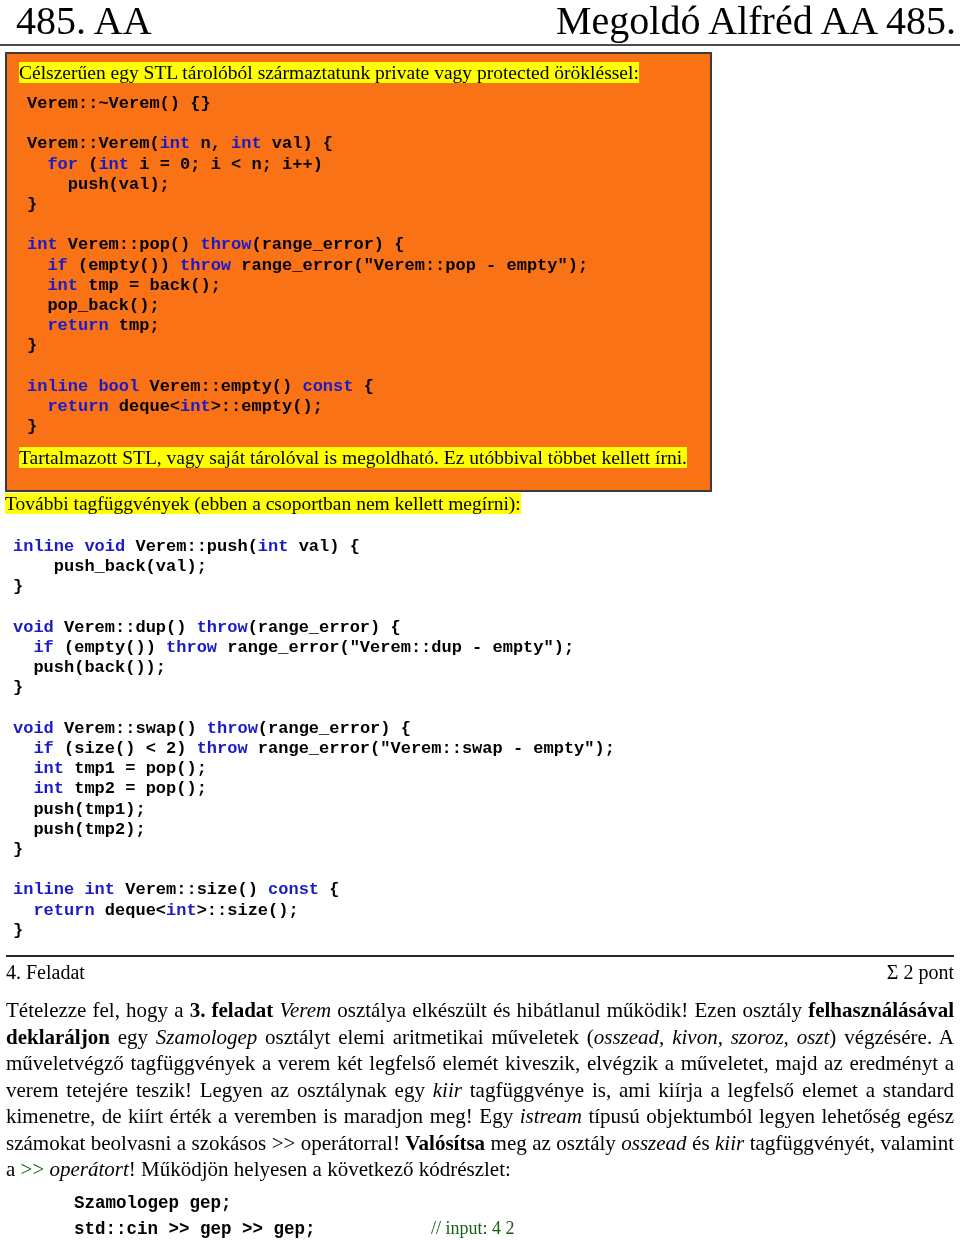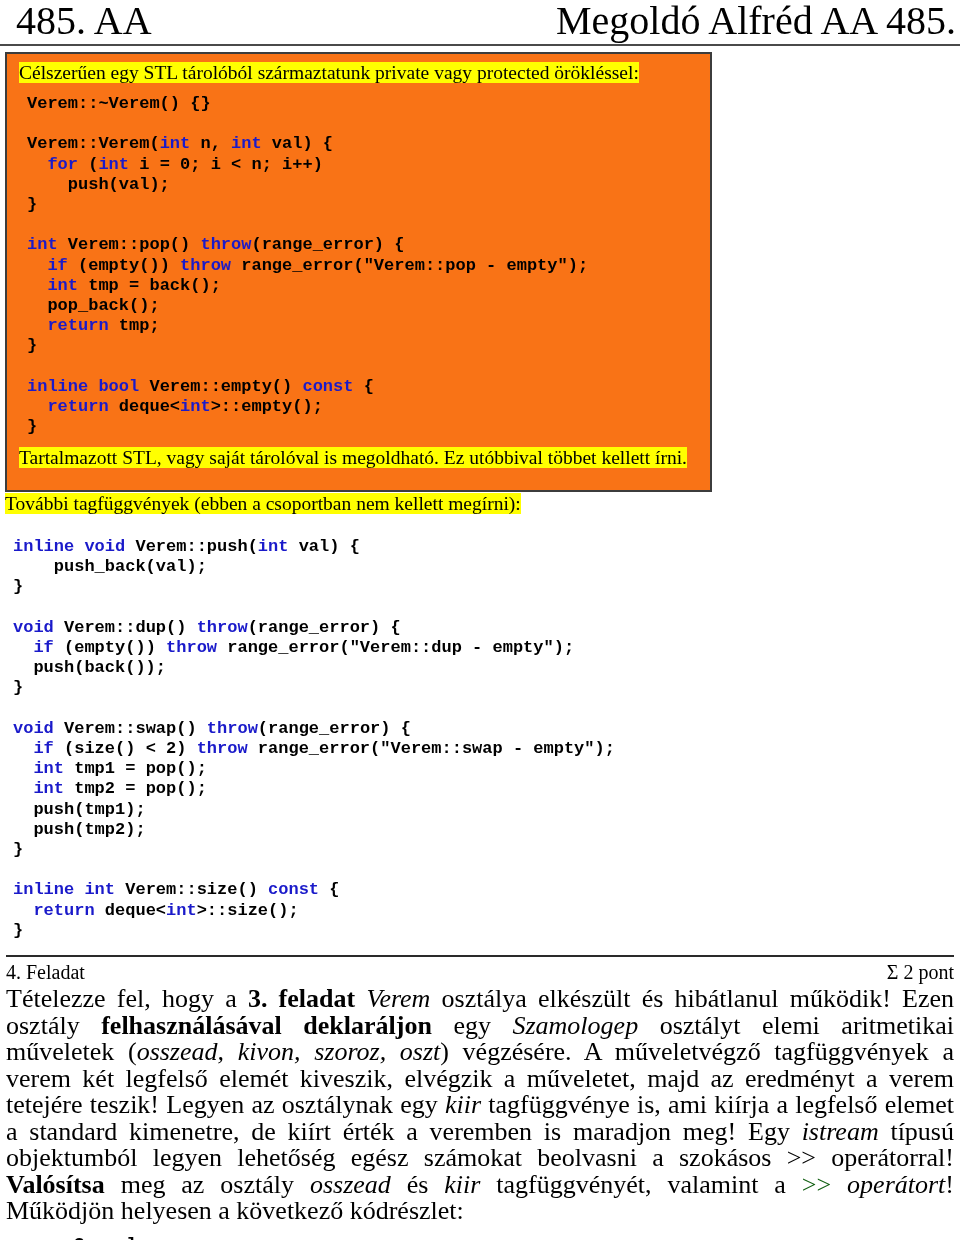--- a/index.html
+++ b/index.html
@@ -110,25 +110,25 @@
     width: 948px;
   }
   .task-head {
     display: flex;
     justify-content: space-between;
     font-size: 20px;
     line-height: 25px;
     white-space: nowrap;
   }
   .task-body {
-    font-size: 26px;
+    font-size: 21px;
     line-height: 26.5px;
     text-align: justify;
     text-justify: inter-word;
-    margin-top: 1px;
+    margin-top: 12px;
   }
   .task-body b { font-weight: bold; }
   .task-body i { font-style: italic; }
 
   .snippet {
     margin-top: 2px;
     padding-left: 60px;
   }
   .snippet pre.code {
     font-size: 17.5px;

